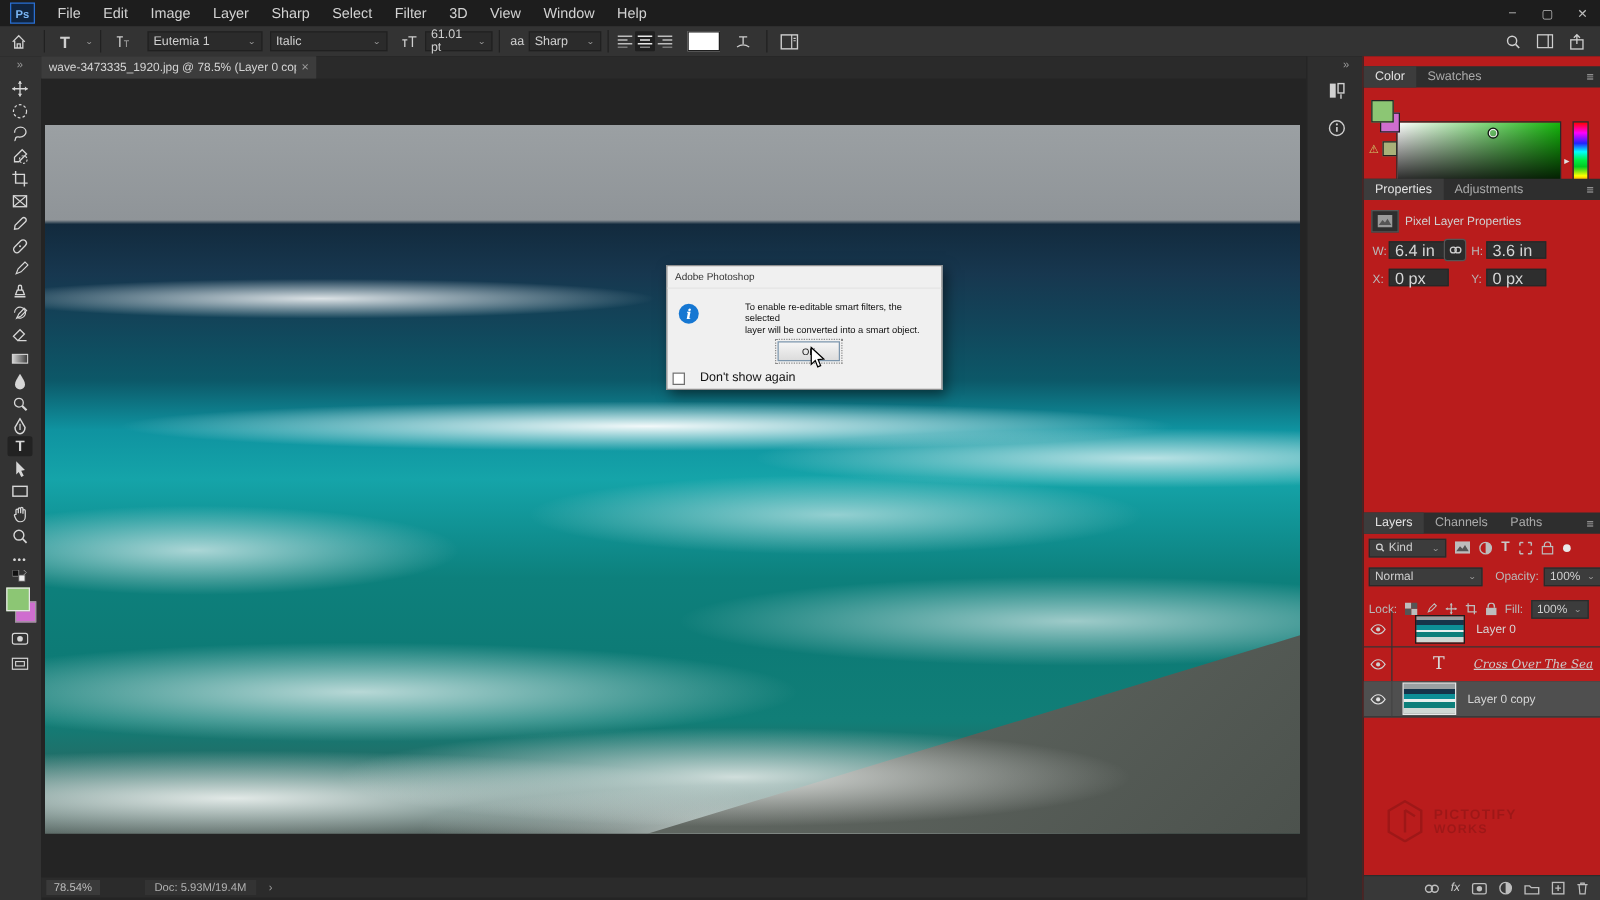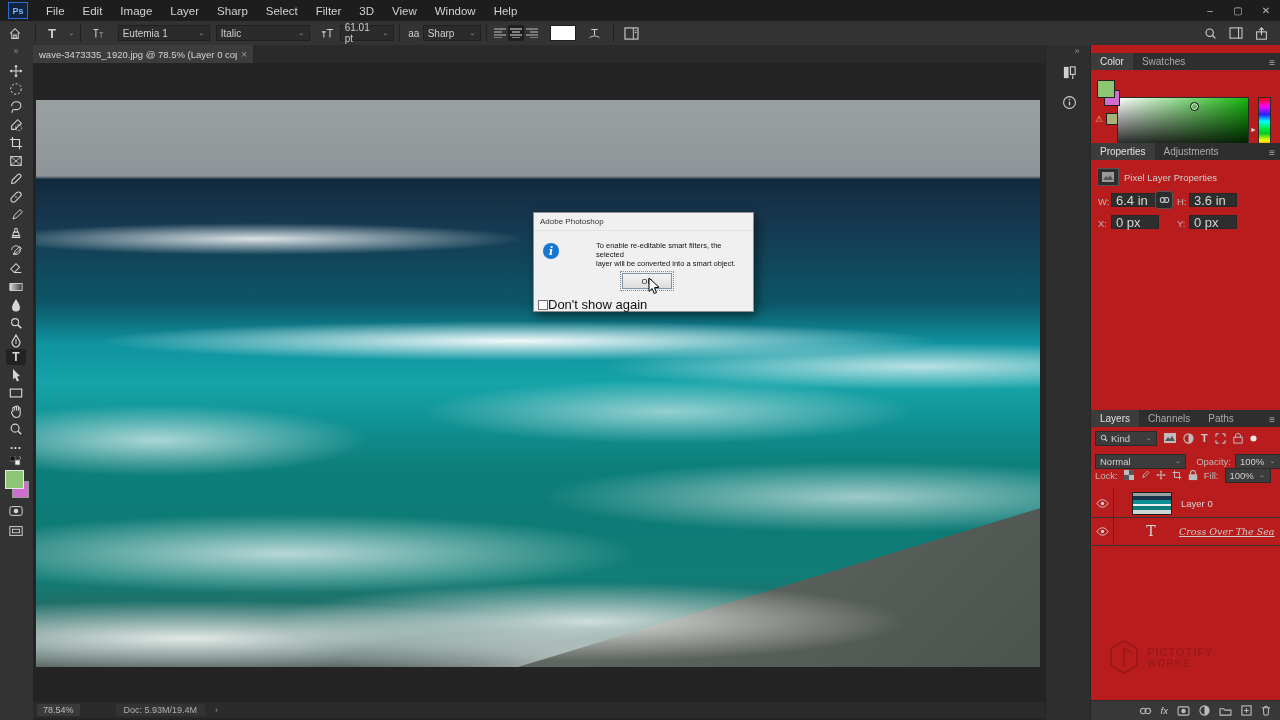--- a/index.html
+++ b/index.html
@@ -101,21 +101,21 @@
   #info-icon{position:absolute;left:9px;top:30px;width:16px;height:16px;border-radius:50%;background:#1677d2;
              color:#fff;display:flex;align-items:center;justify-content:center;
              font-family:"DejaVu Serif",serif;font-style:italic;font-weight:bold;font-size:11px;}
   #dmsg{position:absolute;left:62px;top:28px;width:150px;font-size:7.5px;line-height:9px;color:#111;}
   #ok-outer{position:absolute;left:86px;top:58px;width:52px;height:18px;border:1px dotted #8a8a8a;
             display:flex;align-items:center;justify-content:center;}
   #ok-btn{width:48px;height:14px;background:linear-gradient(180deg,#f5f5f5,#dcdcdc);
           border:1px solid #7c96ad;font-size:7.5px;color:#111;display:flex;align-items:center;justify-content:center;}
   #dchk{position:absolute;left:4px;top:84px;display:flex;align-items:center;}
   #dchk .box{width:8px;height:8px;background:#fff;border:1px solid #707070;}
-  #dchk .lbl{font-size:13px;color:#111;margin-left:0;}
+  #dchk .lbl{font-size:10px;color:#111;margin-left:12px;}
   #cursor{left:648px;top:277px;z-index:60;}
 </style>
 </head>
 <body>
 
 <div id="app">
 
   <div id="titlebar" class="abs">
     <div class="ps-logo">Ps</div>
     <div class="menu-item">File</div>
@@ -510,21 +510,21 @@
         <span>Normal</span>
           <span class="chev">⌄</span>
       </div>
       <span class="plabel" style="margin-left:10px">Opacity:</span>
       <div class="mini-sel" style="width:36px;margin-left:4px">
         <span>100%</span>
           <span class="chev">⌄</span>
       </div>
     </div>
 
-    <div class="abs" style="left:0;top:420px;width:158px;height:20px;display:flex;align-items:center;gap:6px;padding-left:4px;box-sizing:border-box">
+    <div class="abs" style="left:0;top:432px;width:158px;height:20px;display:flex;align-items:center;gap:6px;padding-left:4px;box-sizing:border-box">
       <span class="plabel">Lock:</span>
       <span class="licon">
         <svg width="10" height="10" viewBox="0 0 10 10">
             <rect x="0" y="0" width="5" height="5" fill="#bdbdbd"></rect>
             <rect x="5" y="5" width="5" height="5" fill="#bdbdbd"></rect>
             <rect x="5" y="0" width="5" height="5" fill="#555"></rect>
             <rect x="0" y="5" width="5" height="5" fill="#555"></rect>
           </svg>
       </span>
       <span class="licon">
@@ -568,20 +568,30 @@
     </div>
     <div class="layer-row" style="top:472px">
       <div class="eye-cell">
         <svg width="13" height="9" viewBox="0 0 14 9">
             <path d="M1 4.5C3 1.5 5 .5 7 .5s4 1 6 4c-2 3-4 4-6 4s-4-1-6-4z" stroke="#cfcfcf" fill="none" stroke-width="1"></path>
             <circle cx="7" cy="4.5" r="1.8" fill="#cfcfcf"></circle>
           </svg>
       </div>
       <div style="width:38px;margin-left:18px;text-align:center;color:#d8d8d8;font-size:14px;font-family:'DejaVu Serif',serif">T</div>
       <div class="layer-name text-layer-name">Cross Over The Sea</div>
+    </div>
+    <div class="layer-row selected" style="top:500px">
+      <div class="eye-cell" style="border-right-color:#444">
+        <svg width="13" height="9" viewBox="0 0 14 9">
+            <path d="M1 4.5C3 1.5 5 .5 7 .5s4 1 6 4c-2 3-4 4-6 4s-4-1-6-4z" stroke="#e2e2e2" fill="none" stroke-width="1"></path>
+            <circle cx="7" cy="4.5" r="1.8" fill="#e2e2e2"></circle>
+          </svg>
+      </div>
+      <div class="wave-thumb sel-th" style="margin-left:8px"></div>
+      <div class="layer-name">Layer 0 copy</div>
     </div>
 
     <div id="watermark">
       <svg width="30" height="34" viewBox="0 0 30 34">
           <path d="M15 1 28 8.5v17L15 33 2 25.5v-17z" stroke="#000" fill="none" stroke-width="2"></path>
           <path d="M15 8v18M15 8l8 5" stroke="#000" stroke-width="2"></path>
         </svg>
       <div class="wm-txt">
         <div style="font-size:11px">PICTOTIFY</div>
         <div style="font-size:10px">WORKS</div>

